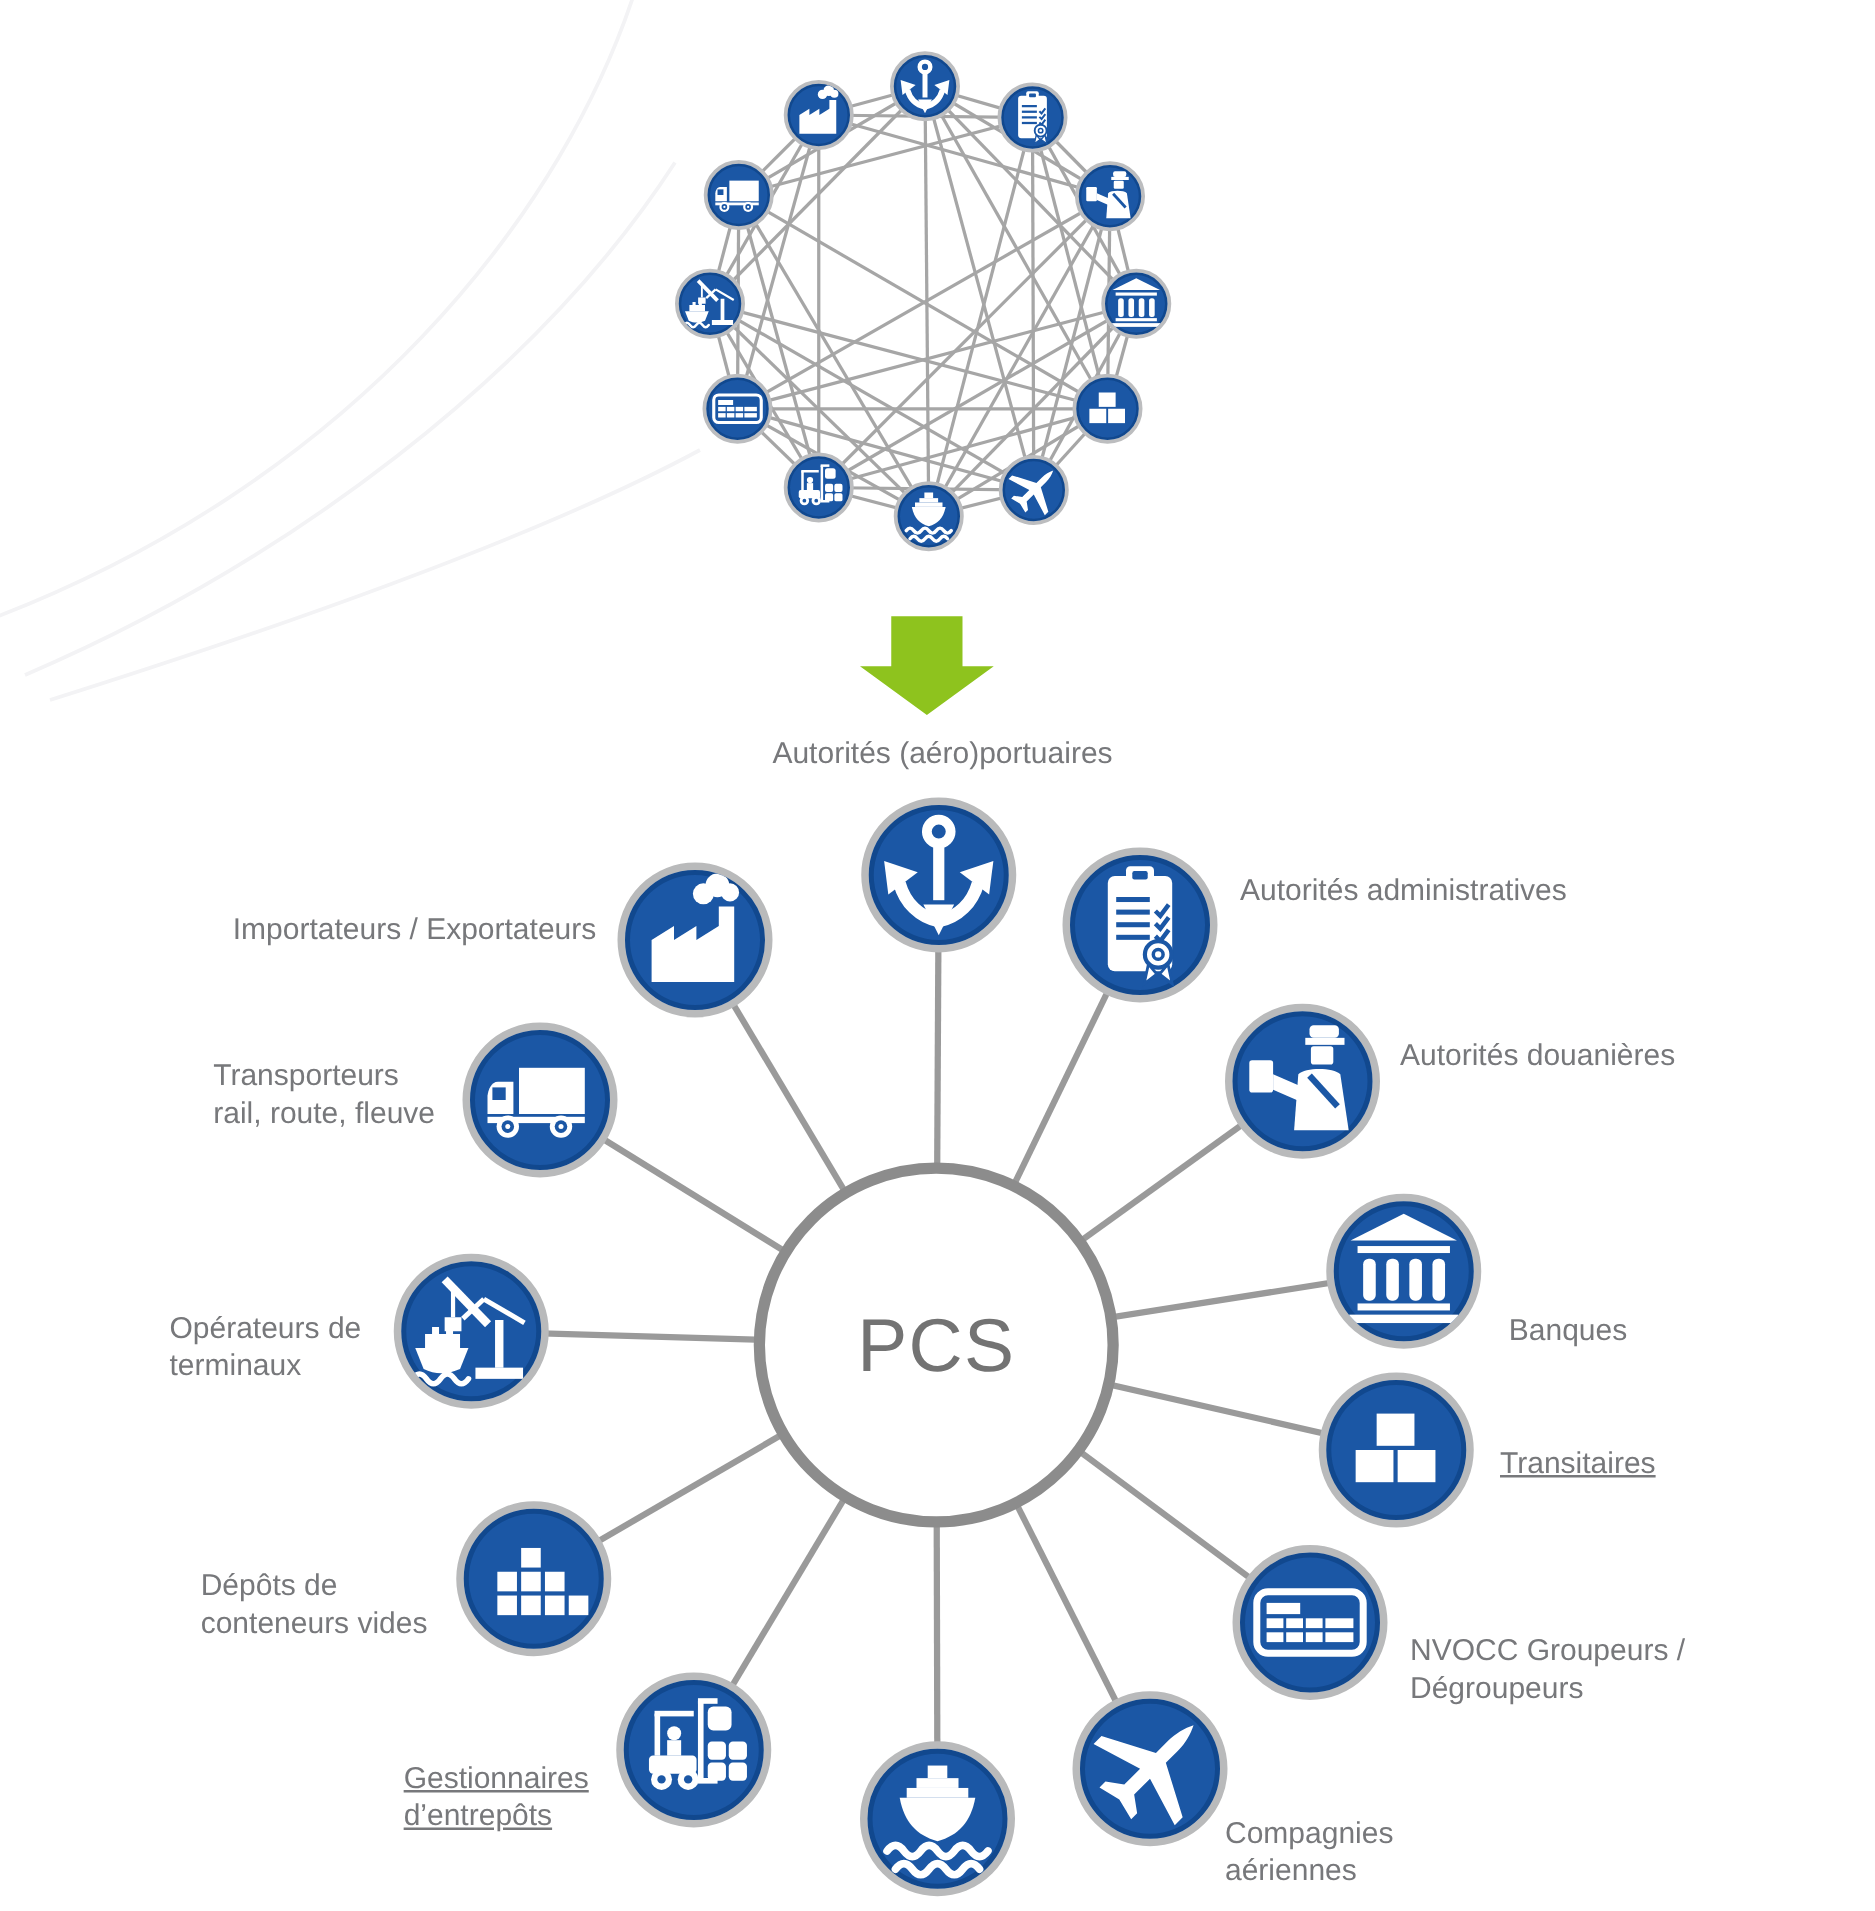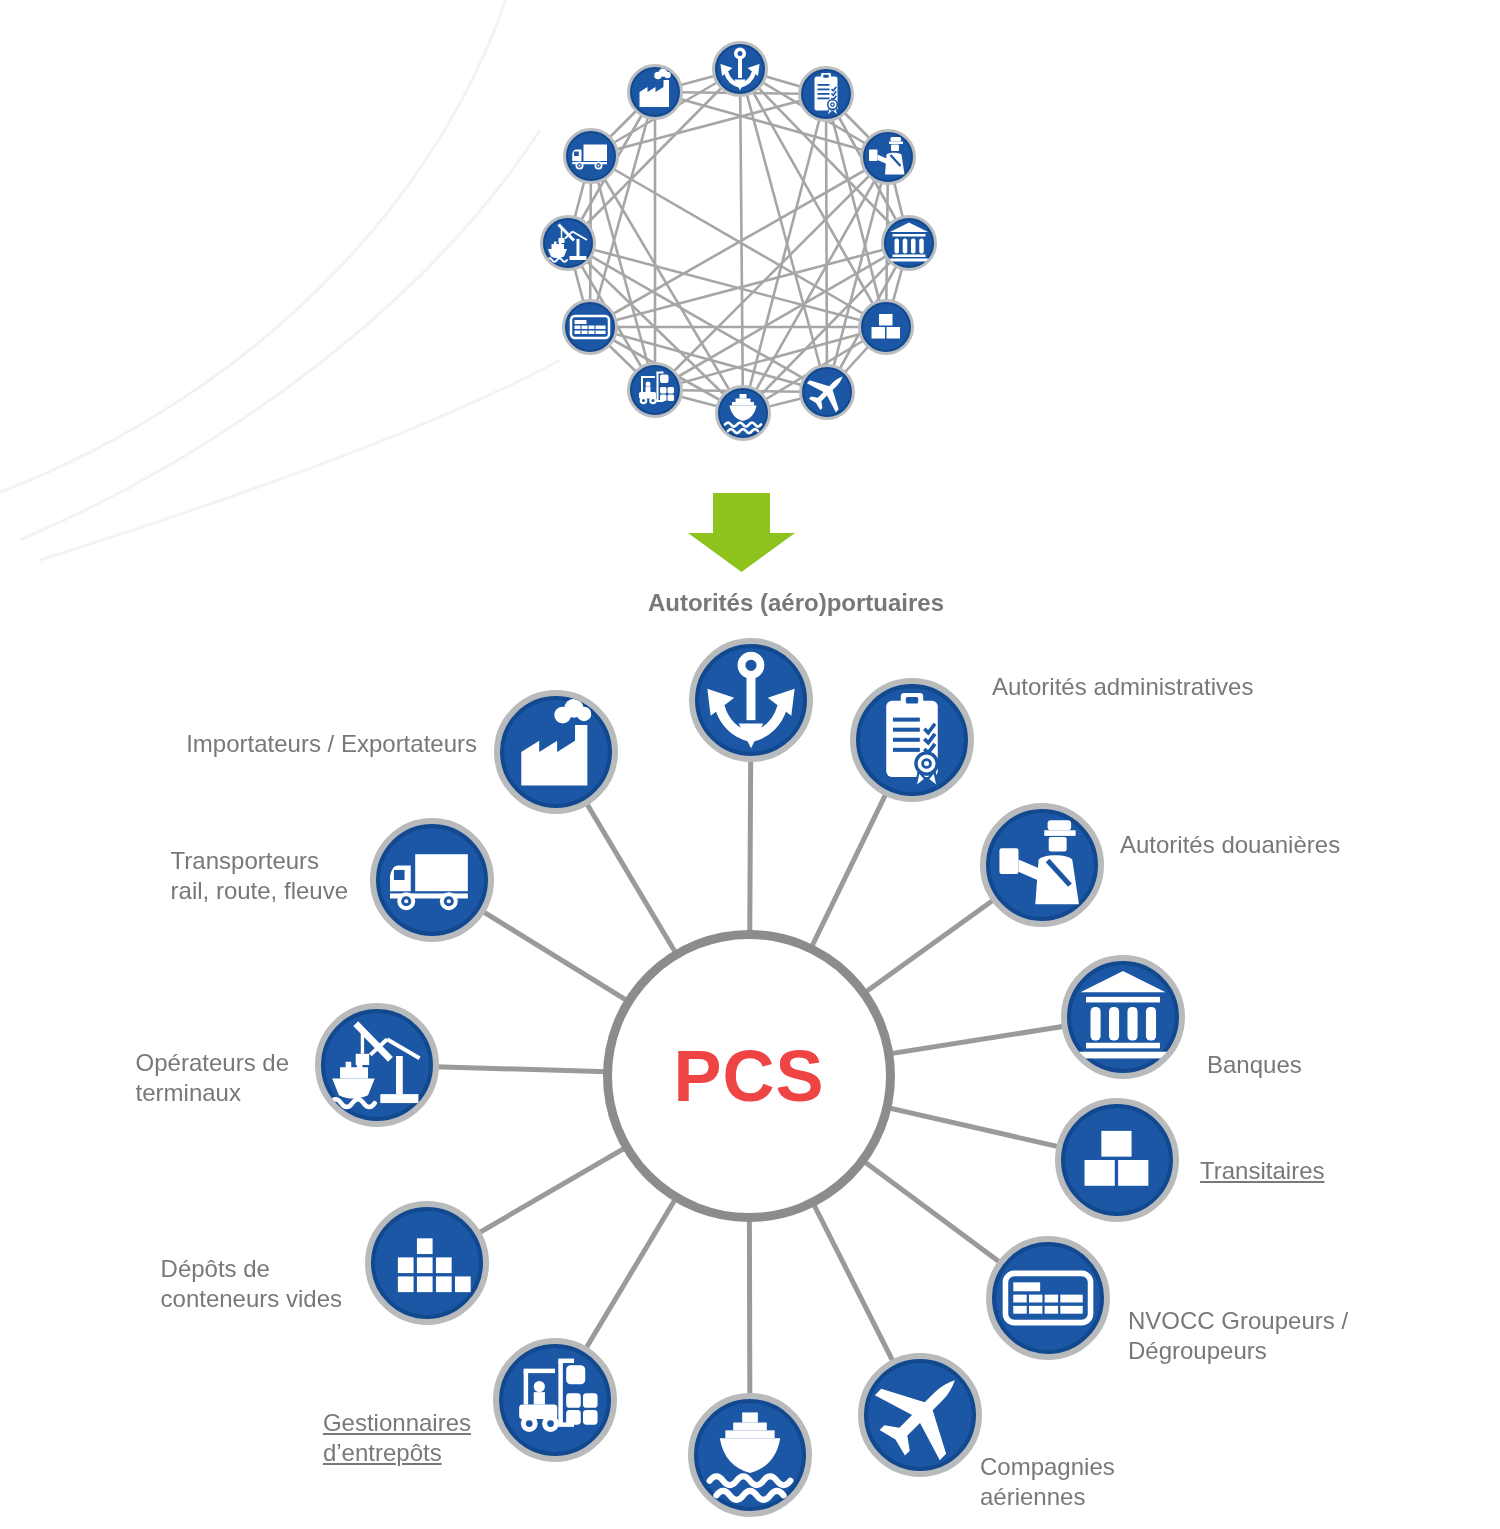--- a/index.html
+++ b/index.html
@@ -14,21 +14,21 @@
   .bgcurve{stroke:#f3f3f5;stroke-width:3;fill:none;}
   .tnode,.bnode{position:absolute;border-radius:50%;background:#1b57a5;
     transform:translate(-50%,-50%);display:flex;align-items:center;justify-content:center;
     overflow:hidden;z-index:2;}
   .tnode{width:50px;height:50px;border:3px solid #bcbdbf;box-shadow:inset 0 0 0 2px #11488e;}
   .bnode{width:112px;height:112px;border:6px solid #b9babb;box-shadow:inset 0 0 0 4px #11488e;}
   .tnode svg,.bnode svg{width:100%;height:100%;display:block;}
   #pcs{position:absolute;width:274px;height:274px;border:9px solid #8c8c8c;border-radius:50%;
     background:#fff;display:flex;align-items:center;justify-content:center;
     transform:translate(-50%,-50%);z-index:2;}
-  #pcs span{font-size:72px;font-weight:bold;color:#ef4444;letter-spacing:1px;}
+  #pcs span{font-size:60px;font-weight:normal;color:#737373;letter-spacing:1px;}
   .label{position:absolute;color:#77787b;font-size:24px;line-height:30px;white-space:nowrap;z-index:3;}
   .label span{display:block;}
   .label.right{text-align:left;}
   .label.center{transform:translateX(-50%);text-align:center;}
   .label.left{text-align:left;}
 </style>
 </head>
 <body>
 
 <svg width="0" height="0" style="position:absolute" aria-hidden="true">
@@ -378,24 +378,24 @@
           <use href="#icon-truck"></use>
         </svg>
       </div>
       <div class="bnode" style="left: 556px; top: 752px;">
         <svg width="100%" height="100%">
           <use href="#icon-factory"></use>
         </svg>
       </div>
     </div>
   <div id="labels">
-      <div class="label center" style="left: 796px; top: 588px; font-weight: bold;">
+      <div class="label center" style="left: 754px; top: 588px;">
         <span>Autorités (aéro)portuaires</span>
       </div>
-      <div class="label left" style="left: 992px; top: 672px;">
+      <div class="label left" style="left: 992px; top: 698px;">
         <span>Autorités administratives</span>
       </div>
       <div class="label left" style="left: 1120px; top: 830px; text-align: center;">
         <span>Autorités douanières</span>
       </div>
       <div class="label left" style="left: 1207px; top: 1003px; margin-top: 47px;">
         <span>Banques</span>
       </div>
       <div class="label left" style="left: 1200px; top: 1156px; text-decoration: underline;">
         <span>Transitaires</span>

